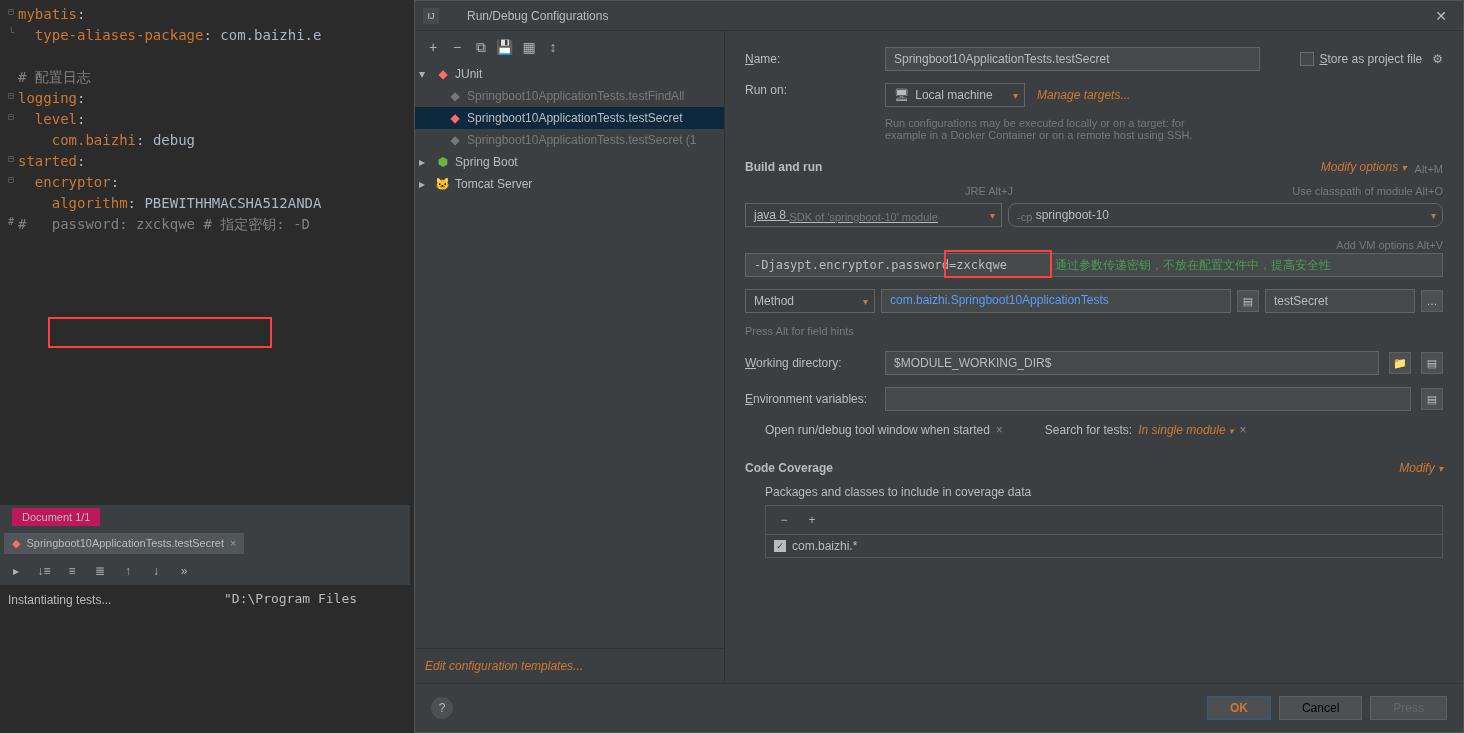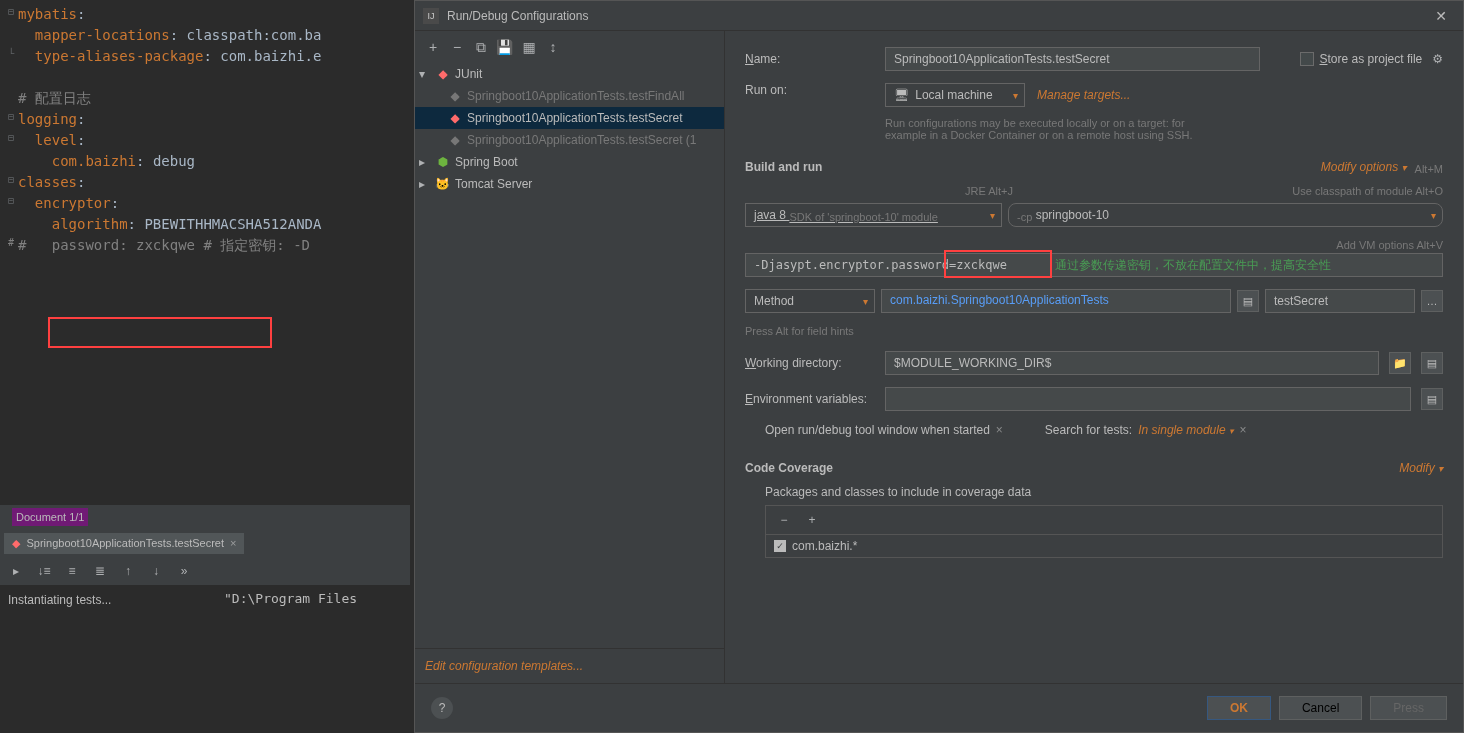--- a/index.html
+++ b/index.html
@@ -9,31 +9,31 @@
 .editor { font-family: Consolas, monospace; font-size: 14px; padding: 4px 0; line-height: 1.5; }
 .line { display: flex; }
 .gutter { width: 18px; color: #606366; text-align: right; padding-right: 4px; font-size: 10px; }
 .fold { color: #606366; }
 .code { white-space: pre; }
 .k-orange { color: #cc7832; }
 .k-gray { color: #a9b7c6; }
 .k-comment { color: #808080; }
 .highlight-box { border: 2px solid #ff4040; position: absolute; }
 .status-bar { position: absolute; bottom: 204px; left: 0; right: 0; background: #3c3f41; height: 24px; display: flex; align-items: center; padding: 0 12px; font-size: 11px; }
-.status-tab { background: #701a75; padding: 3px 4px; }
+.status-tab { background: #be185d; padding: 3px 10px; }
 .tab-bar { position: absolute; bottom: 176px; left: 0; right: 0; background: #3c3f41; height: 28px; display: flex; align-items: center; padding: 0 4px; }
 .tab-item { display: flex; align-items: center; background: #515658; padding: 4px 8px; font-size: 11px; gap: 6px; }
 .tab-close { cursor: pointer; opacity: 0.7; }
 .console-toolbar { position: absolute; bottom: 148px; left: 0; right: 0; height: 28px; display: flex; align-items: center; padding: 0 6px; gap: 8px; background: #3c3f41; }
 .tb-btn { width: 20px; height: 20px; display: flex; align-items: center; justify-content: center; cursor: pointer; color: #afb1b3; }
 .console-area { position: absolute; bottom: 0; left: 0; right: 0; height: 148px; background: #2b2b2b; }
 .console-left { position: absolute; left: 0; top: 0; width: 218px; height: 100%; padding: 8px; font-size: 12px; color: #bbbbbb; }
 .console-right { position: absolute; left: 218px; right: 0; top: 0; height: 100%; padding: 6px; font-family: Consolas, monospace; font-size: 13px; }
 .dialog { position: absolute; left: 414px; top: 0; width: 1050px; height: 733px; background: #3c3f41; border: 1px solid #555; display: flex; flex-direction: column; }
-.title-bar { height: 30px; display: flex; align-items: center; padding: 0 8px; background: #3c3f41; border-bottom: 1px solid #323232; }
+.title-bar { height: 30px; display: flex; align-items: center; padding: 0 8px; background: #3c3f41; border-bottom: 1px solid #323232; gap: 20px; }
 .title-icon { width: 16px; height: 16px; background: #4a4a4a; margin-right: 8px; display: flex; align-items: center; justify-content: center; font-size: 9px; color: #ccc; }
 .title-text { flex: 1; font-size: 12px; }
 .title-close { cursor: pointer; padding: 0 8px; font-size: 14px; }
 .dialog-body { flex: 1; display: flex; overflow: hidden; }
 .tree-pane { width: 310px; background: #3c3f41; border-right: 1px solid #323232; display: flex; flex-direction: column; }
 .tree-toolbar { display: flex; gap: 4px; padding: 6px 8px; }
 .tree-toolbar .tb-btn { font-size: 14px; }
 .tree { flex: 1; overflow: auto; font-size: 12px; }
 .tree-node { display: flex; align-items: center; padding: 2px 4px; gap: 4px; cursor: pointer; height: 22px; }
 .tree-node.sel { background: #0d293e; }
@@ -74,24 +74,20 @@
 <body>
 
 <div class="container">
   <div class="left-pane">
     <div class="editor">
       <div class="line">
           <span class="gutter fold">⊟</span>
           <span class="code"><span class="k-orange">mybatis</span><span class="k-gray">:</span></span>
         </div>
       <div class="line">
-          <span class="gutter"></span>
-          <span class="code"><span class="k-orange">  mapper-locations</span><span class="k-gray">: </span><span class="k-gray">classpath:com.ba</span></span>
-        </div>
-      <div class="line">
           <span class="gutter fold">└</span>
           <span class="code"><span class="k-orange">  type-aliases-package</span><span class="k-gray">: </span><span class="k-gray">com.baizhi.e</span></span>
         </div>
       <div class="line">
           <span class="gutter"></span>
           <span class="code"> </span>
         </div>
       <div class="line">
           <span class="gutter"></span>
           <span class="code k-comment"># 配置日志</span>
@@ -103,21 +99,21 @@
       <div class="line">
           <span class="gutter fold">⊟</span>
           <span class="code"><span class="k-orange">  level</span><span class="k-gray">:</span></span>
         </div>
       <div class="line">
           <span class="gutter"></span>
           <span class="code"><span class="k-orange">    com.baizhi</span><span class="k-gray">: </span><span class="k-gray">debug</span></span>
         </div>
       <div class="line">
           <span class="gutter fold">⊟</span>
-          <span class="code"><span class="k-orange">classes</span><span class="k-gray">:</span></span>
+          <span class="code"><span class="k-orange">started</span><span class="k-gray">:</span></span>
         </div>
       <div class="line">
           <span class="gutter fold">⊟</span>
           <span class="code"><span class="k-orange">  encryptor</span><span class="k-gray">:</span></span>
         </div>
       <div class="line">
           <span class="gutter"></span>
           <span class="code"><span class="k-orange">    algorithm</span><span class="k-gray">: </span><span class="k-gray">PBEWITHHMACSHA512ANDA</span></span>
         </div>
       <div class="line">

